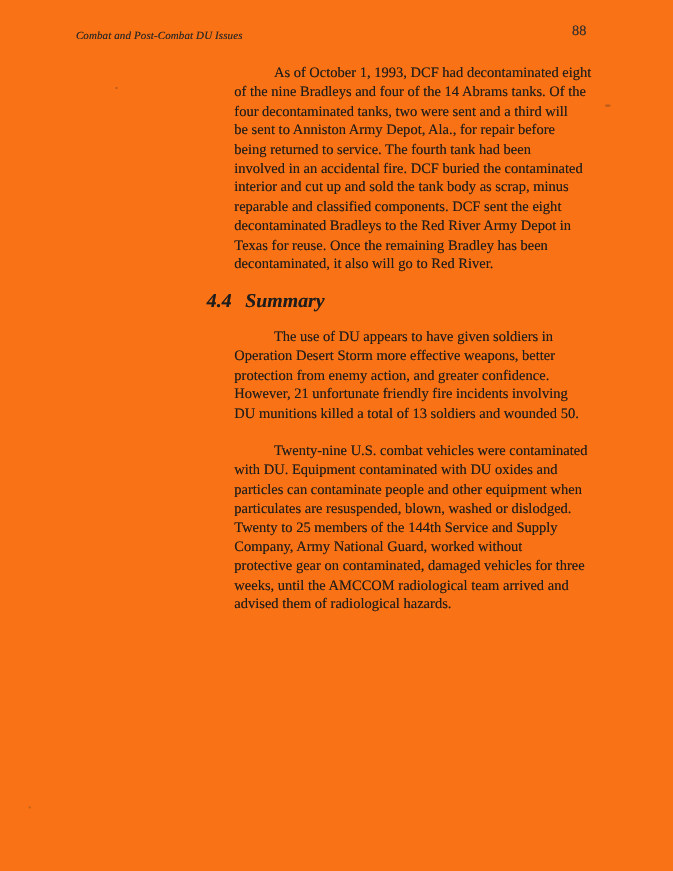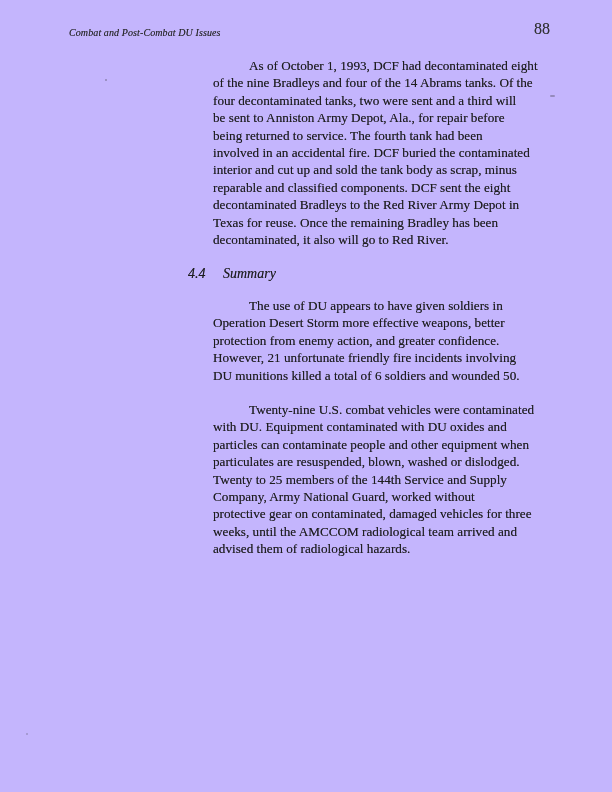--- a/index.html
+++ b/index.html
@@ -4,42 +4,42 @@
 <style>
   html, body {
     margin: 0;
     padding: 0;
     background: #ffffff;
   }
   .page {
     position: relative;
     width: 612px;
     height: 792px;
-    background: #c4b5fd;
+    background: #f97316;
     overflow: hidden;
     font-family: "Liberation Serif", serif;
     color: #1e1e1e;
   }
   
   .running-title {
     position: absolute;
     left: 69px;
     top: 27px;
     font-style: italic;
     font-size: 10px;
     letter-spacing: 0.1px;
     color: #2a2a2a;
     white-space: pre;
     text-shadow: 0 0 0.5px rgba(0,0,0,0.45);
   }
   .page-number {
     position: absolute;
-    left: 534px;
+    left: 520px;
     top: 20px;
-    font-size: 16px;
+    font-size: 13px;
     color: #333;
     text-shadow: 0 0 0.5px rgba(0,0,0,0.4);
   }
   
   .body-column {
     position: absolute;
     left: 213px;
     top: 57px;
     width: 352px;
   }
@@ -48,22 +48,22 @@
     font-size: 13.2px;
     line-height: 17.4px;
     white-space: pre;           
     text-shadow: 0 0 0.5px rgba(0,0,0,0.5);
   }
   .para.indented {
     text-indent: 36px;
   }
   .section-heading {
     margin: 0 0 14px -25px;     
-    font-size: 14px;
-    font-weight: normal;
+    font-size: 18px;
+    font-weight: bold;
     font-style: italic;
     line-height: 17.4px;
     text-shadow: 0 0 0.5px rgba(0,0,0,0.5);
   }
   .section-number {
     display: inline-block;
     width: 35px;
   }
   
   .artifact {
@@ -100,21 +100,21 @@
 decontaminated, it also will go to Red River.</p>
 
     <h2 class="section-heading">
       <span class="section-number">4.4</span><span class="section-title">Summary</span>
     </h2>
 
     <p class="para indented">The use of DU appears to have given soldiers in
 Operation Desert Storm more effective weapons, better
 protection from enemy action, and greater confidence.
 However, 21 unfortunate friendly fire incidents involving
-DU munitions killed a total of 6 soldiers and wounded 50.</p>
+DU munitions killed a total of 13 soldiers and wounded 50.</p>
 
 
     <p class="para indented">Twenty-nine U.S. combat vehicles were contaminated
 with DU. Equipment contaminated with DU oxides and
 particles can contaminate people and other equipment when
 particulates are resuspended, blown, washed or dislodged.
 Twenty to 25 members of the 144th Service and Supply
 Company, Army National Guard, worked without
 protective gear on contaminated, damaged vehicles for three
 weeks, until the AMCCOM radiological team arrived and

